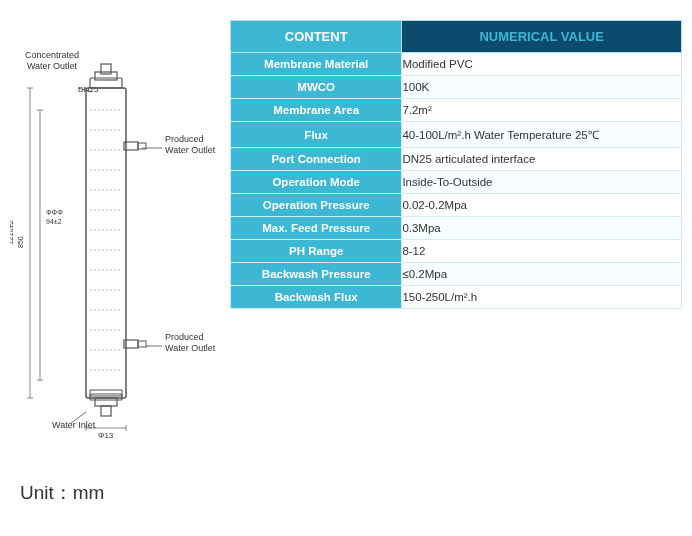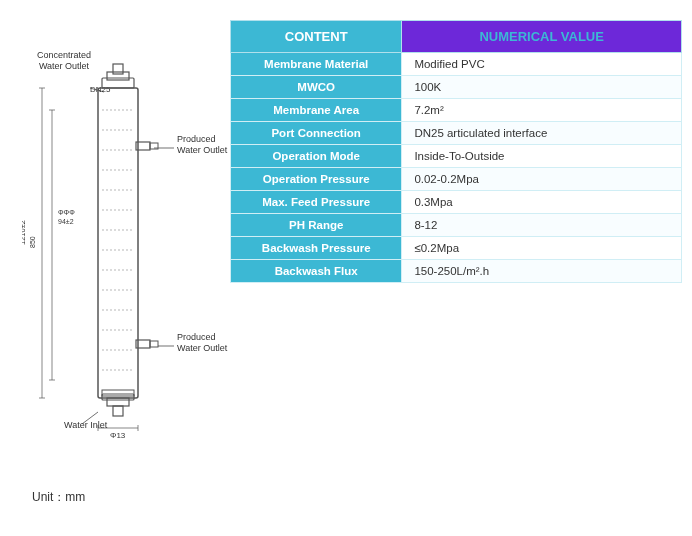--- a/index.html
+++ b/index.html
@@ -23,30 +23,30 @@
     
     .diagram-area {
       width: 220px;
       flex-shrink: 0;
       position: relative;
     }
 
     .diagram-svg-container {
       position: absolute;
       top: 0;
-      left: 12px;
+      left: 0;
       width: 210px;
       height: 460px;
     }
 
     .unit-label {
       position: absolute;
       bottom: 10px;
-      left: 22px;
-      font-size: 12px;
+      left: 10px;
+      font-size: 19px;
       color: #333;
     }
 
     
     .table-area {
       flex: 1;
       display: flex;
       flex-direction: column;
     }
 
@@ -64,29 +64,29 @@
       border: 1px solid #b0e0ec;
       text-align: center;
     }
 
     thead tr th.header-content {
       background: #3cb8d4;
       width: 38%;
     }
 
     thead tr th.header-value {
-      background: #6d28d9;
+      background: #0c4a6e;
       color: #3cb8d4;
       font-weight: bold;
       width: 62%;
     }
 
     tbody tr td {
       border: 1px solid #d0eef5;
-      padding: 5px 12px;
+      padding: 5px 0;
       font-size: 11.5px;
       margin-left: 44px;
     }
 
     tbody tr td.col-content {
       background: #3cb8d4;
       color: #fff;
       font-weight: bold;
       text-align: center;
       width: 38%;
@@ -207,20 +207,24 @@
           </tr>
           <tr>
             <td class="col-content">MWCO</td>
             <td class="col-value">100K</td>
           </tr>
           <tr>
             <td class="col-content">Membrane Area</td>
             <td class="col-value">7.2m²</td>
           </tr>
           <tr>
+            <td class="col-content">Flux</td>
+            <td class="col-value">40-100L/m².h   Water Temperature 25℃</td>
+          </tr>
+          <tr>
             <td class="col-content">Port Connection</td>
             <td class="col-value">DN25 articulated interface</td>
           </tr>
           <tr>
             <td class="col-content">Operation Mode</td>
             <td class="col-value">Inside-To-Outside</td>
           </tr>
           <tr>
             <td class="col-content">Operation Pressure</td>
             <td class="col-value">0.02-0.2Mpa</td>

